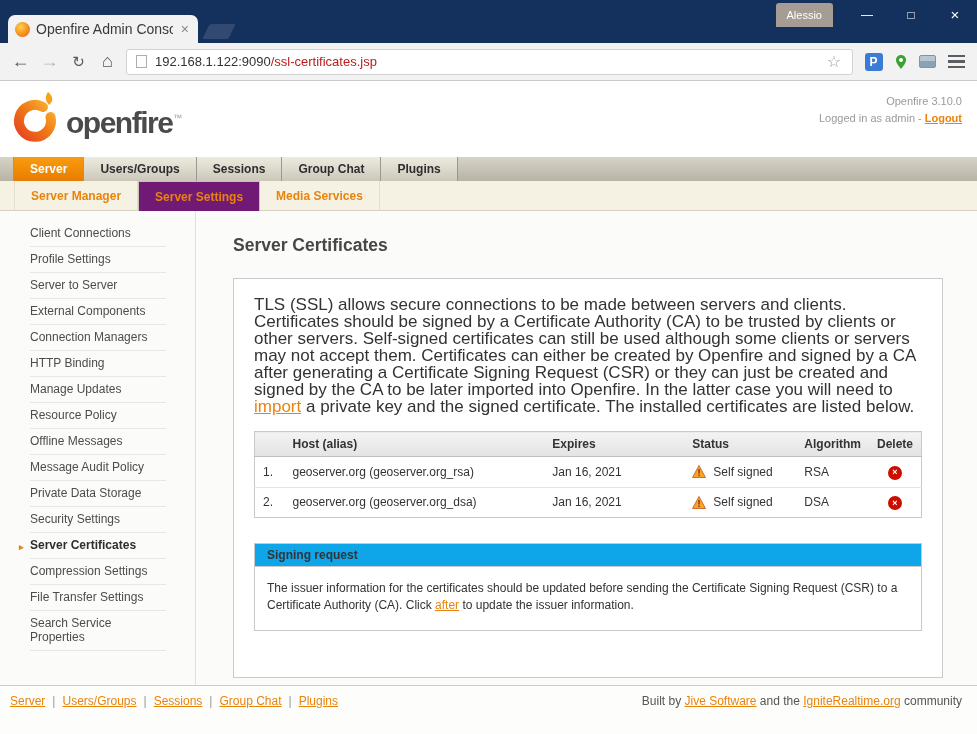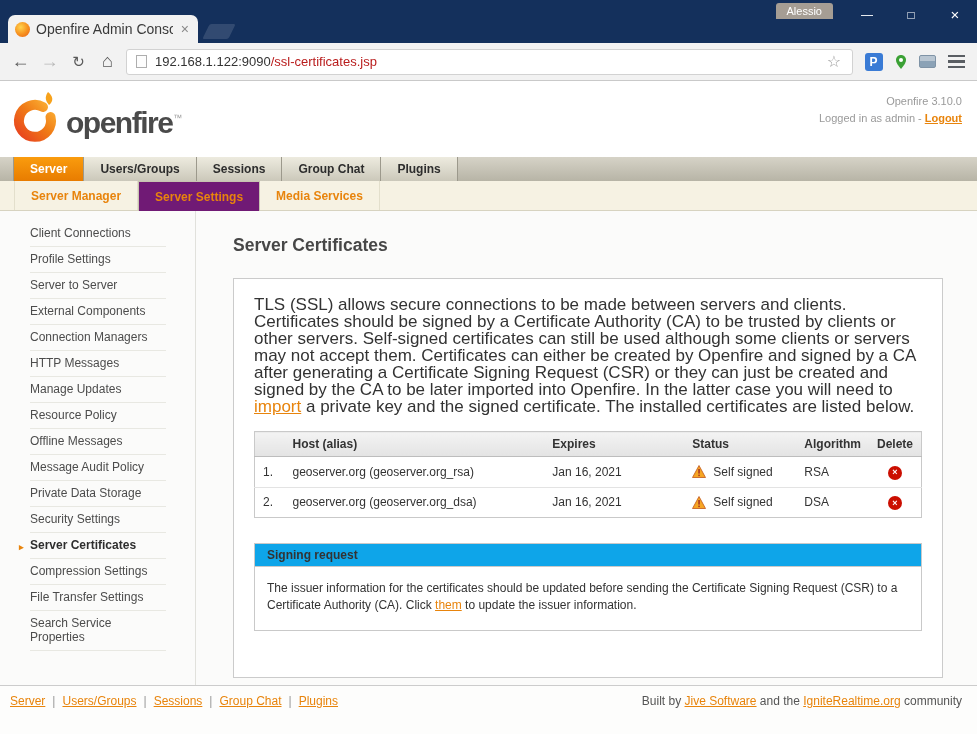--- a/index.html
+++ b/index.html
@@ -10,21 +10,21 @@
   
   .titlebar { height: 43px; background: #14305c; position: relative; }
   .tab { position: absolute; left: 8px; bottom: 0; width: 190px; height: 28px; background: #f2f2f2;
          border-radius: 7px 7px 0 0; display: flex; align-items: center; padding: 0 7px; }
   .favicon { width: 15px; height: 15px; border-radius: 50%;
              background: radial-gradient(circle at 38% 35%, #ffd34e, #f79421 50%, #e85c12); flex: none; }
   .tab-title { flex: 1; font-size: 14px; color: #3a3a3a; margin: 0 6px; white-space: nowrap; overflow: hidden; }
   .tab-close { color: #888; font-size: 14px; line-height: 1; padding: 0 2px; cursor: default; }
   .new-tab { position: absolute; left: 206px; bottom: 4px; width: 26px; height: 15px;
              background: rgba(255,255,255,0.13); transform: skewX(-26deg); border-radius: 2px; }
-  .profile-badge { position: absolute; top: 3px; right: 144px; height: 16px; background: #a59d94; color: #fff;
+  .profile-badge { position: absolute; top: 3px; right: 144px; height: 24px; background: #a59d94; color: #fff;
                    font-size: 11px; display: flex; align-items: center; padding: 0 11px; border-radius: 3px 3px 0 0; }
   .win-controls { position: absolute; top: 0; right: 0; display: flex; }
   .win-btn { width: 44px; height: 29px; display: flex; align-items: center; justify-content: center;
              color: #fff; font-size: 12px; }
   .win-btn.close-btn { font-size: 15px; }
 
   
   .toolbar { height: 38px; background: #f2f2f2; border-bottom: 1px solid #c9c9c9;
              display: flex; align-items: center; padding: 0 6px; }
   .nav-btn { width: 29px; height: 29px; display: flex; align-items: center; justify-content: center;
@@ -209,21 +209,21 @@
   </div>
 
   <div class="page-body">
 
     <div class="sidebar">
       <div class="side-item">Client Connections</div>
       <div class="side-item">Profile Settings</div>
       <div class="side-item">Server to Server</div>
       <div class="side-item">External Components</div>
       <div class="side-item">Connection Managers</div>
-      <div class="side-item">HTTP Messages</div>
+      <div class="side-item">HTTP Binding</div>
       <div class="side-item">Manage Updates</div>
       <div class="side-item">Resource Policy</div>
       <div class="side-item">Offline Messages</div>
       <div class="side-item">Message Audit Policy</div>
       <div class="side-item">Private Data Storage</div>
       <div class="side-item">Security Settings</div>
       <div class="side-item active"><span class="side-arrow">▸</span><span>Server Certificates</span></div>
       <div class="side-item">Compression Settings</div>
       <div class="side-item">File Transfer Settings</div>
       <div class="side-item">Search Service Properties</div>
@@ -282,21 +282,21 @@
               </td>
               <td class="col-alg">DSA</td>
               <td class="col-del">
                 <span class="delete-btn">×</span>
               </td>
             </tr>
           </tbody>
         </table>
 
         <div class="signing-header">Signing request</div>
-        <div class="signing-body"><span>The issuer information for the certificates should be updated before sending the Certificate Signing Request (CSR) to a Certificate Authority (CA). Click </span><a class="text-link">them</a><span> to update the issuer information.</span></div>
+        <div class="signing-body"><span>The issuer information for the certificates should be updated before sending the Certificate Signing Request (CSR) to a Certificate Authority (CA). Click </span><a class="text-link">after</a><span> to update the issuer information.</span></div>
       </div>
     </div>
   </div>
 
   <div class="footer">
     <div class="footer-links">
       <a class="footer-link">Server</a>
       <span class="footer-sep">|</span>
       <a class="footer-link">Users/Groups</a>
       <span class="footer-sep">|</span>

